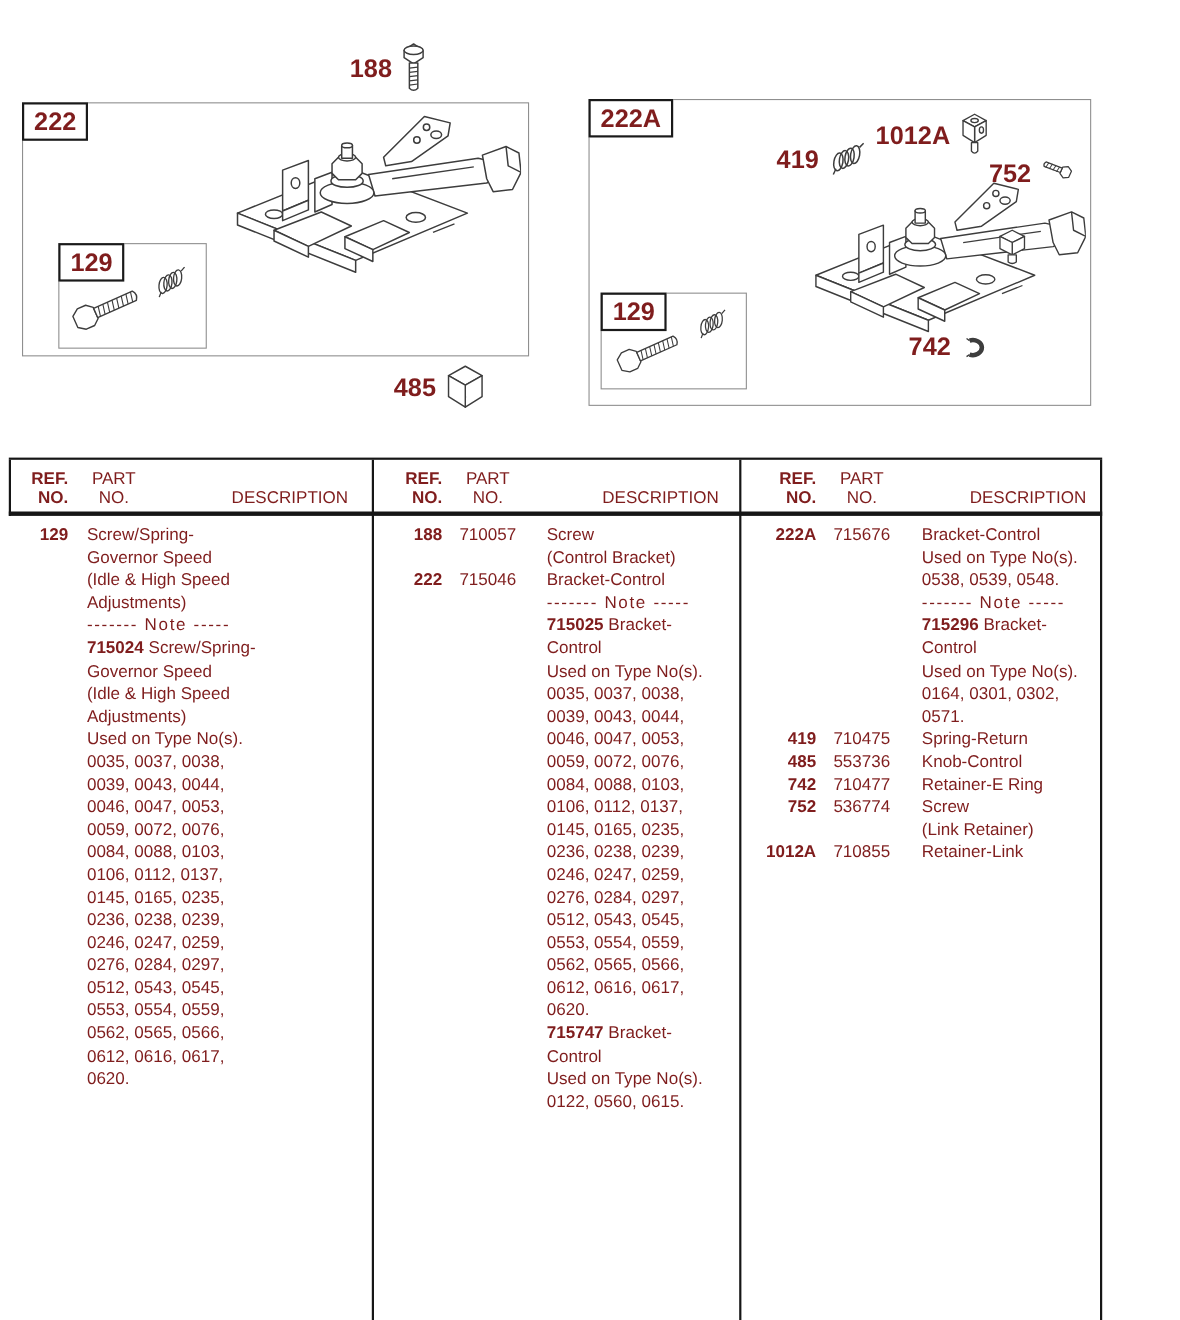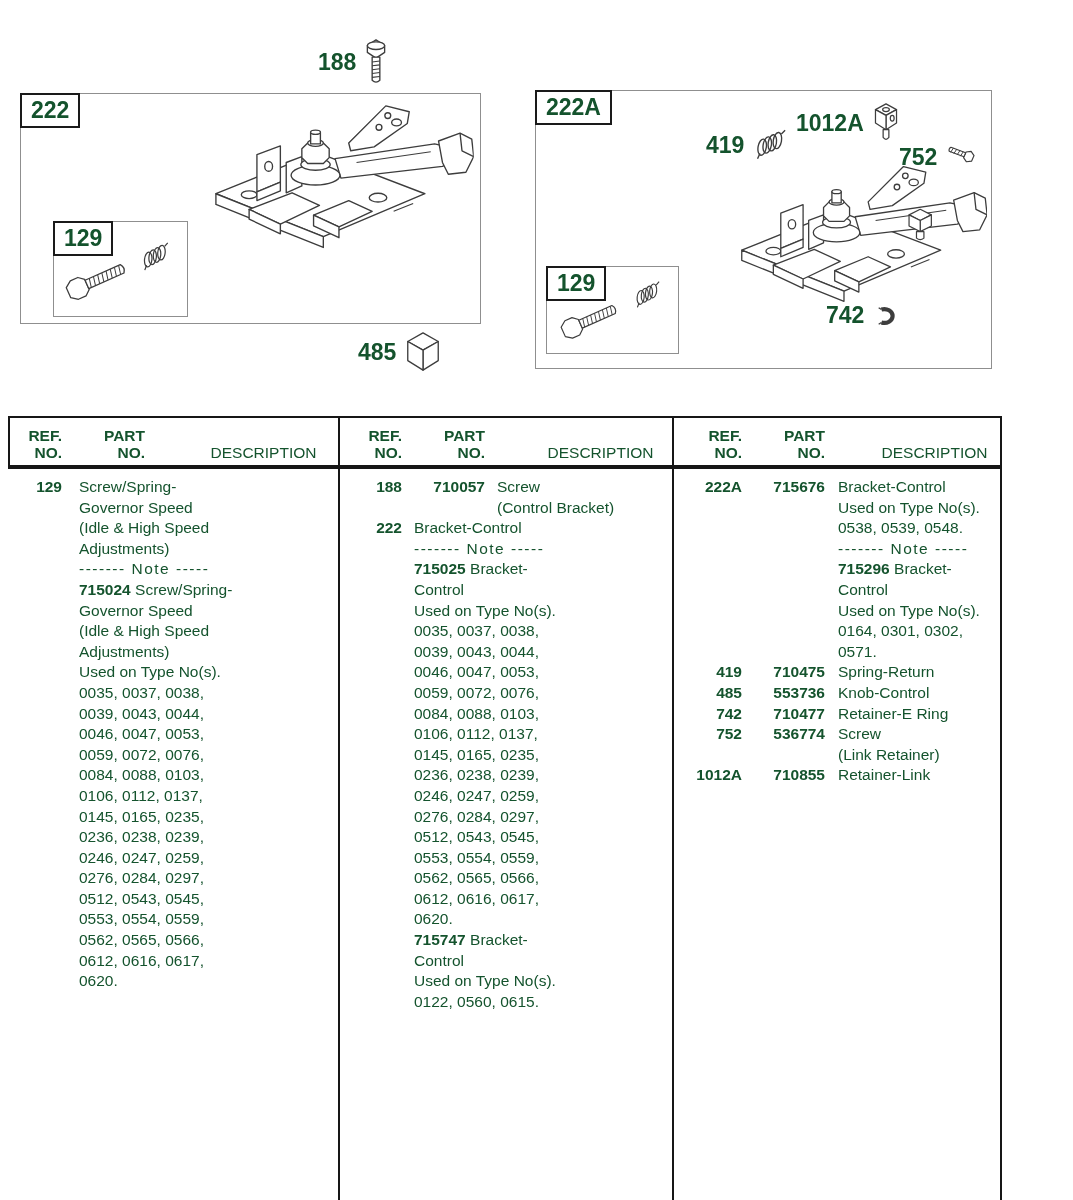--- a/index.html
+++ b/index.html
@@ -1,17 +1,17 @@
 <!DOCTYPE html>
 <html><head>
 <meta charset="utf-8">
 <style>
   html,body{margin:0;padding:0;background:#fff;}
   .page{position:relative;width:1073px;height:1200px;background:#ffffff;
-        font-family:"Liberation Sans",sans-serif;color:#14532d;overflow:hidden;}
+        font-family:"Liberation Sans",sans-serif;color:#7f1d1d;overflow:hidden;}
 
   
   .dbox{position:absolute;border:1px solid #8f8f8f;background:#fff;}
   .dbox-label{position:absolute;top:-1px;left:-1px;border:2px solid #1a1a1a;background:#fff;
               font-weight:bold;font-size:23px;line-height:1.15;padding:2px 9px 3px;}
   .callout{position:absolute;display:flex;align-items:center;gap:7px;}
   .co-label{font-weight:bold;font-size:23px;white-space:nowrap;}
   .icon{display:block;}
   .asm{position:absolute;}
 
@@ -27,21 +27,21 @@
 
   .tcol{position:absolute;top:0;height:784px;}
   .tcol1{left:2px;width:326px;}
   .tcol2{left:334px;width:328px;}
   .tcol3{left:668px;width:322px;}
 
   .thead{position:absolute;top:9px;left:0;right:0;display:flex;line-height:17px;}
   .thead .hc{white-space:pre-line;}
   .t-row{display:flex;line-height:20.6px;}
   .c-ref{flex:0 0 auto;text-align:right;font-weight:bold;}
-  .c-part{flex:0 0 auto;text-align:right;font-weight:bold;}
+  .c-part{flex:0 0 auto;text-align:center;font-weight:normal;}
   .c-desc{flex:1 1 auto;}
   .tcol1 .c-ref{width:52px;}  .tcol1 .c-part{width:83px;} .tcol1 .c-desc{padding-left:17px;}
   .tcol2 .c-ref{width:60px;}  .tcol2 .c-part{width:83px;} .tcol2 .c-desc{padding-left:12px;}
   .tcol3 .c-ref{width:66px;}  .tcol3 .c-part{width:83px;} .tcol3 .c-desc{padding-left:13px;}
   .thead .hc-desc{padding-left:46px;text-align:center;}
   .rows{position:absolute;top:59px;left:0;right:0;}
   .note{font-weight:normal;letter-spacing:1.5px;text-align:center;}
 </style>
 </head>
 <body>
@@ -244,20 +244,21 @@
         <div class="hc c-desc hc-desc"><br><span>DESCRIPTION</span></div>
       </div>
       <div class="rows">
           <div class="t-row">
             <div class="c-ref">188</div>
             <div class="c-part">710057</div>
             <div class="c-desc">Screw<br>(Control Bracket)<br></div>
           </div>
           <div class="t-row">
             <div class="c-ref">222</div>
+            <div class="c-part">715046</div>
             <div class="c-desc">Bracket-Control<br><span class="note">------- Note -----</span><br><b>715025</b> Bracket-<br>Control<br>Used on Type No(s).<br>0035, 0037, 0038,<br>0039, 0043, 0044,<br>0046, 0047, 0053,<br>0059, 0072, 0076,<br>0084, 0088, 0103,<br>0106, 0112, 0137,<br>0145, 0165, 0235,<br>0236, 0238, 0239,<br>0246, 0247, 0259,<br>0276, 0284, 0297,<br>0512, 0543, 0545,<br>0553, 0554, 0559,<br>0562, 0565, 0566,<br>0612, 0616, 0617,<br>0620.<br><b>715747</b> Bracket-<br>Control<br>Used on Type No(s).<br>0122, 0560, 0615.<br></div>
           </div>
         </div>
     </div>
 
     <div class="tcol tcol3">
       <div class="thead">
         <div class="hc c-ref"><span>REF.</span><br><span>NO.</span></div>
         <div class="hc c-part"><span>PART</span><br><span>NO.</span></div>
         <div class="hc c-desc hc-desc"><br><span>DESCRIPTION</span></div>

